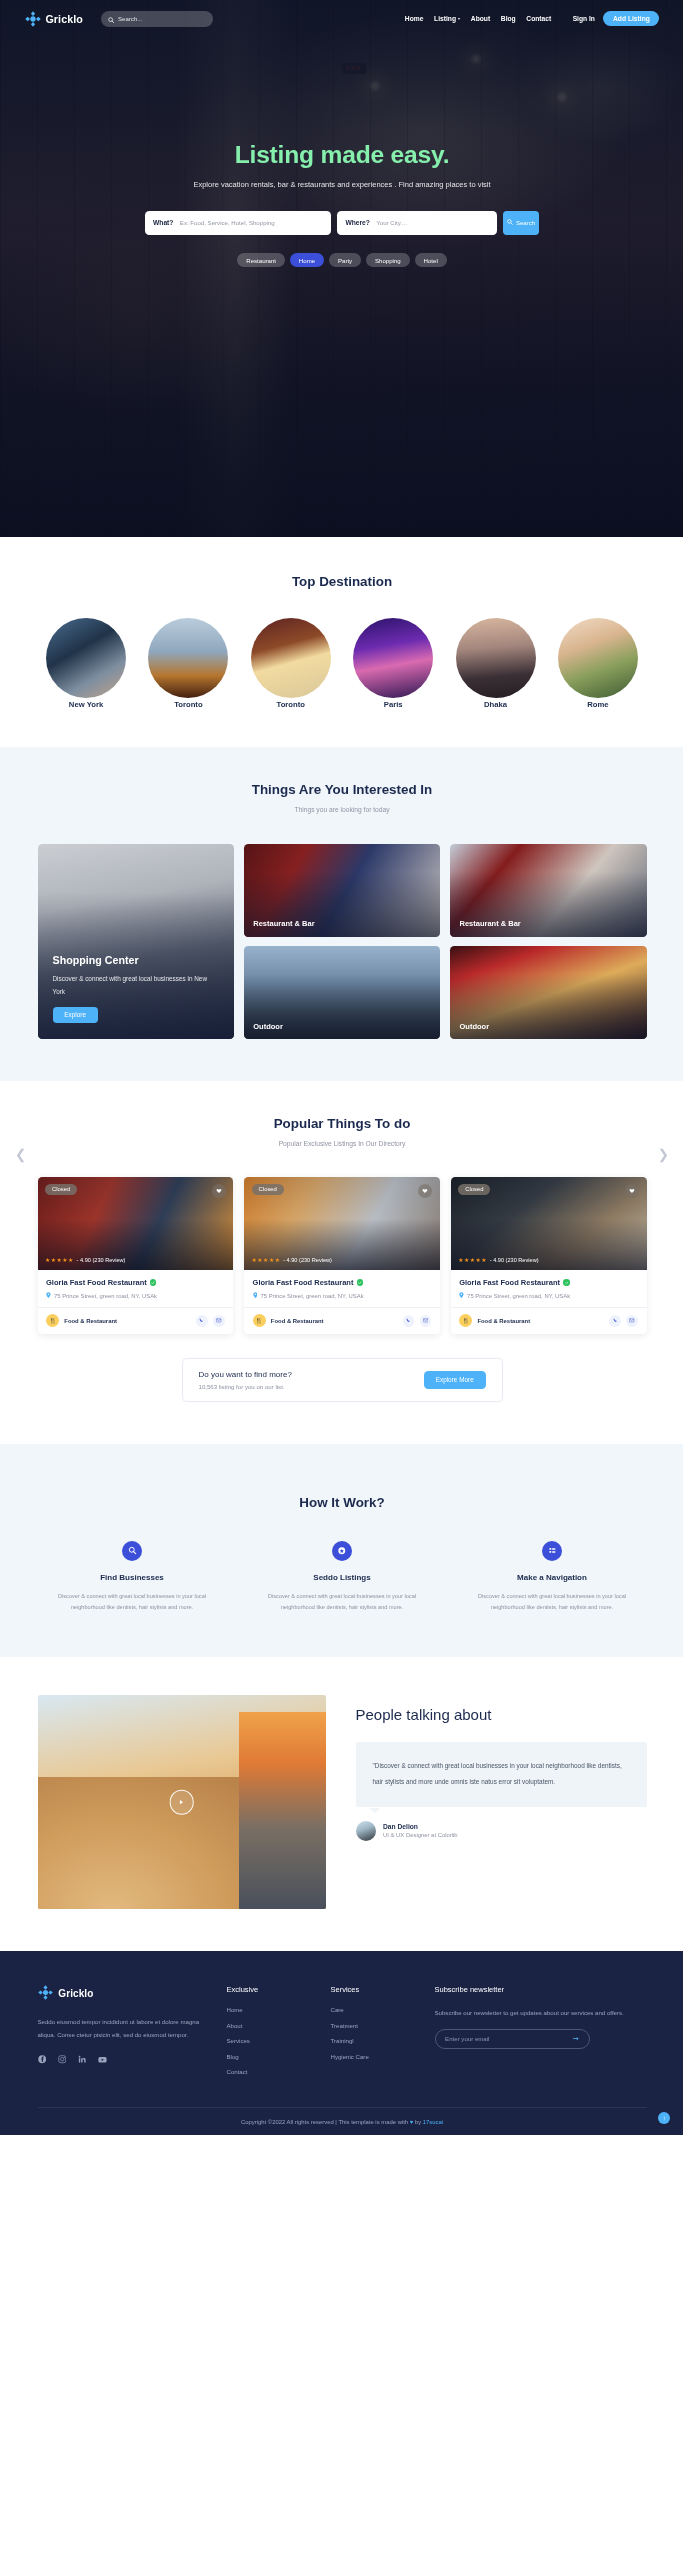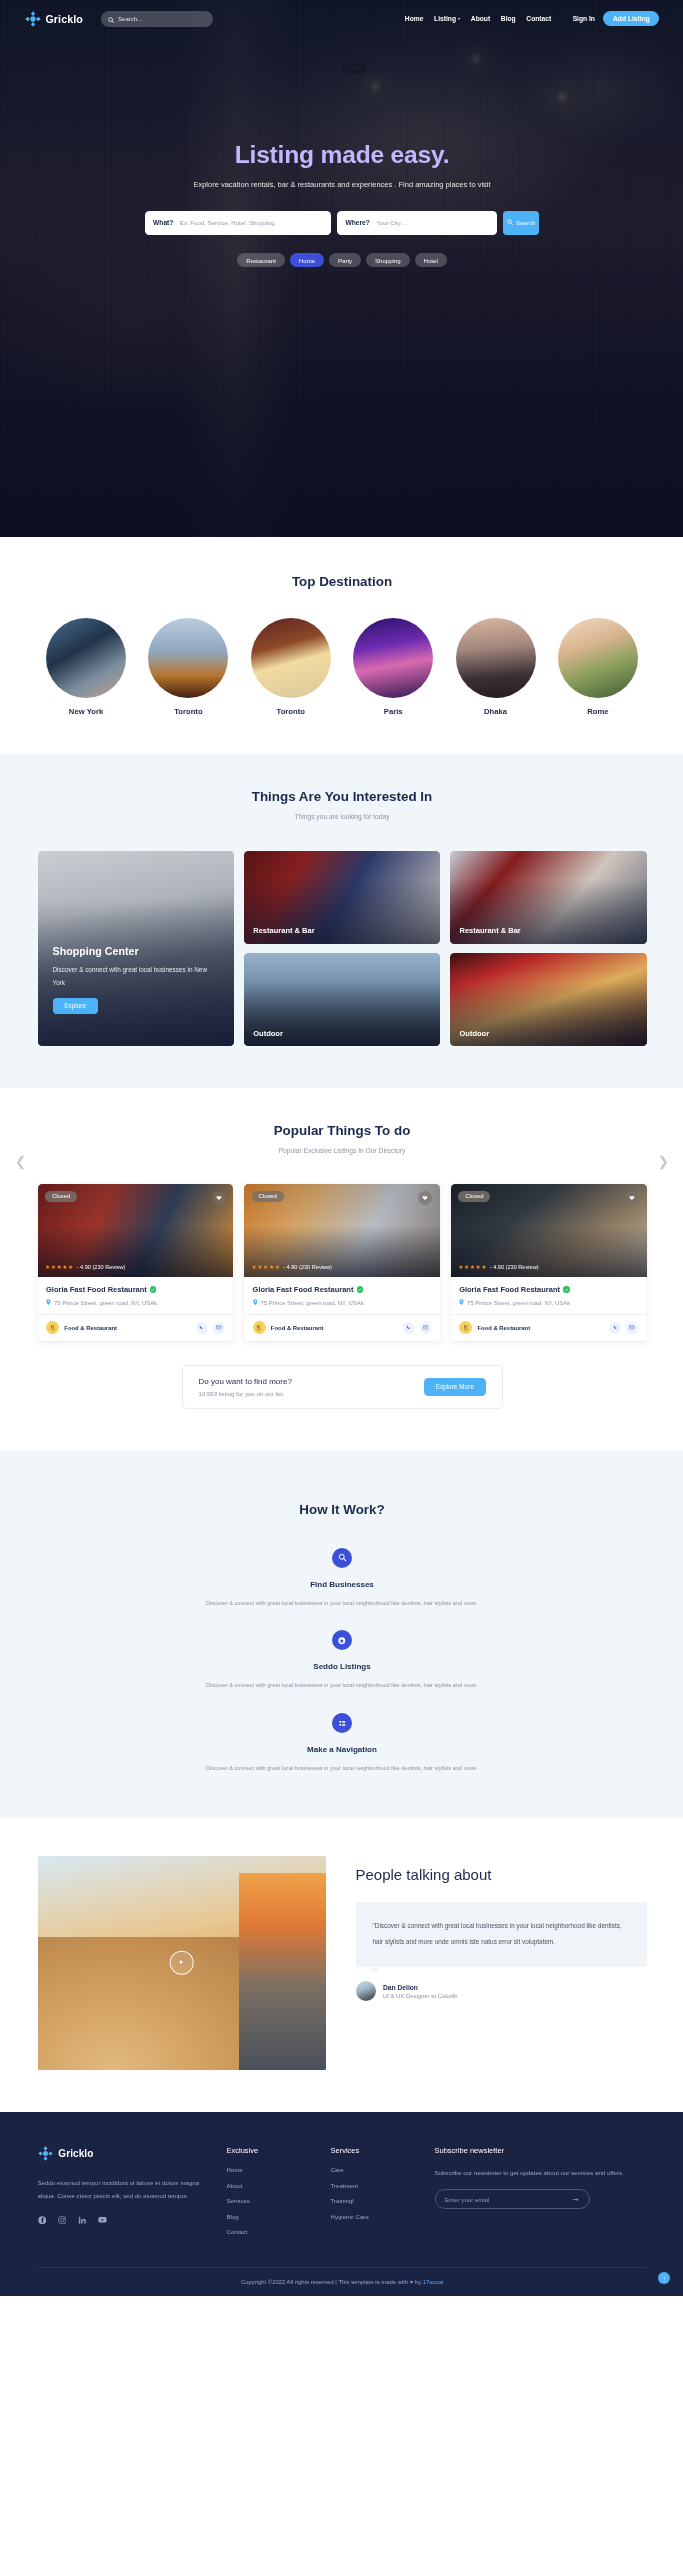--- a/index.html
+++ b/index.html
@@ -82,21 +82,21 @@
   .nav-right { display:flex; align-items:center; gap:8.5px; }
   .signin { color:#fff; font-size:6.7px; text-decoration:none; font-weight:600; }
   .btn-add {
     background:#4db2f7; color:#fff; border:none; border-radius:8.5px;
     padding: 4.3px 9.6px; font-size:6.7px; font-weight:600; cursor:pointer;
     font-family:"Liberation Sans", sans-serif;
   }
 
   
   .hero-content { position:relative; z-index:4; text-align:center; padding-top:104px; }
-  .hero-title { color:#c4b5fd; font-size:24.6px; font-weight:700; letter-spacing:-0.2px; }
+  .hero-title { color:#86efac; font-size:24.6px; font-weight:700; letter-spacing:-0.2px; }
   .hero-sub {
     color: rgba(255,255,255,.88); font-size:7.5px; line-height:14px;
     margin-top: 8.5px; font-weight: 300;
   }
 
   .searchbar {
     margin: 19px auto 0; width: 395px; display:flex; gap:6.4px; align-items:stretch;
   }
   .sf {
     background:#fff; border-radius:4.3px; height:24.6px; display:flex; align-items:center;
@@ -128,21 +128,21 @@
   .sec-title { text-align:center; font-size:13.4px; font-weight:700; color:#1b2a4e; }
   .sec-sub { text-align:center; font-size:6.7px; color:#8f94a3; margin-top:8.5px; font-weight:300; }
 
   
   .destinations { padding: 37px 0 38px; background:#fff; }
   .dest-row { display:flex; justify-content:space-between; margin-top: 29px; padding: 0 8.5px; }
   .dest { width: 80px; text-align:center; }
   .dest-img {
     width:80px; height:80px; border-radius:50%; overflow:hidden; position:relative;
   }
-  .dest-name { margin-top: 9px; font-size:7.7px; font-weight:700; color:#1b2a4e;text-align:center; }
+  .dest-name { margin-top: 2px; font-size:7.7px; font-weight:700; color:#1b2a4e;text-align:center; }
 
   .d0 { background: linear-gradient(150deg,#4b6e92 0%,#203348 40%,#7d8ea0 70%,#c2a48a 100%); }
   .d1 { background: linear-gradient(180deg,#b9ccdc 0%,#8fa7bd 42%,#b5762e 72%,#431f10 100%); }
   .d2 { background: linear-gradient(165deg,#5c2222 0%,#8d4a28 35%,#f2dba0 55%,#d9c79a 100%); }
   .d3 { background: linear-gradient(170deg,#2a1368 0%,#6d2bb0 35%,#d96ab0 58%,#2b1550 100%); }
   .d4 { background: linear-gradient(175deg,#d9b7a0 0%,#a2857c 38%,#3a2f35 72%,#241d22 100%); }
   .d5 { background: linear-gradient(160deg,#f3ddc8 0%,#d8b48e 35%,#8a9f5c 62%,#3d5a33 100%); }
 
   
   .interested { background:#f1f6fa; padding: 35px 0 42px; }
@@ -150,21 +150,21 @@
     margin-top: 31px; display:grid; gap:9.6px;
     grid-template-columns: 1fr 1fr 1fr; grid-template-rows: 93px 93px;
   }
   .cat {
     position:relative; border-radius:4.3px; overflow:hidden; cursor:pointer;
   }
   .cat .ovl { position:absolute; inset:0; background:linear-gradient(180deg, rgba(18,24,46,.05) 30%, rgba(16,22,42,.70) 100%); }
   .cat .lbl { position:absolute; left:9.6px; bottom:8.5px; color:#fff; font-size:7.5px; font-weight:700; z-index:2; }
   .cat.big { grid-row: 1 / span 2; display:flex; flex-direction:column; justify-content:flex-end; padding: 0 0 0 0; }
   .cat.big .ovl { background:linear-gradient(180deg, rgba(22,28,52,.12) 25%, rgba(18,26,52,.80) 100%); }
-  .cat.big .inner { position:relative; z-index:2; padding: 0 15px 32px; }
+  .cat.big .inner { position:relative; z-index:2; padding: 0 15px 16px; }
   .cat.big h3 { color:#fff; font-size:10.7px; font-weight:700; }
   .cat.big p { color:rgba(255,255,255,.88); font-size:6.4px; line-height:13px; margin-top:5.9px; font-weight:300; }
   .btn-explore {
     margin-top:8.5px; background:#4db2f7; color:#fff; border:none; border-radius:3.7px;
     padding: 4.8px 11.8px; font-size:6.4px; cursor:pointer; font-family:"Liberation Sans", sans-serif;
   }
   .c0 { background: linear-gradient(120deg,#5a1414 0%,#8c2020 26%,#2d3a6b 52%,#d8d2cc 100%); }
   .c1 { background: linear-gradient(170deg,#e4e6e8 0%,#c3c8cd 30%,#6d7480 58%,#2b3348 100%); }
   .c2 { background: linear-gradient(130deg,#cdd7e2 0%,#8a1c1c 26%,#d9cfc6 60%,#5a6272 100%); }
   .c3 { background: linear-gradient(180deg,#9fb9d4 0%,#6f8aa6 42%,#3f4f5e 78%,#25303c 100%); }
@@ -219,21 +219,21 @@
   }
   .findmore h4 { font-size:8px; font-weight:400; color:#1b2a4e; }
   .findmore p { font-size:6.1px; color:#8d92a0; margin-top:4.3px; font-weight:300; }
   .btn-more {
     background:#4db2f7; color:#fff; border:none; border-radius:4.3px;
     padding: 5.9px 11.8px; font-size:6.4px; cursor:pointer; font-family:"Liberation Sans", sans-serif;
   }
 
   
   .howit { background:#f1f6fa; padding: 51px 0 43px; }
-  .steps { display:grid; grid-template-columns:repeat(1,1fr); gap:21px; margin-top: 31px; }
+  .steps { display:grid; grid-template-columns:repeat(3,1fr); gap:21px; margin-top: 31px; }
   .step { text-align:center; padding: 0 11.8px; }
   .step-ico {
     width:20px;height:20px;border-radius:50%;background:#3b4fd8;margin:0 auto;
     display:flex;align-items:center;justify-content:center;
   }
   .step h4 { margin-top:11.8px; font-size:8px; font-weight:700; color:#1b2a4e; }
   .step p { margin-top:9px; font-size:5.6px; line-height:11.8px; color:#8d92a0; font-weight:300; }
 
   
   .testi { background:#fff; padding: 38px 0 42px; }

